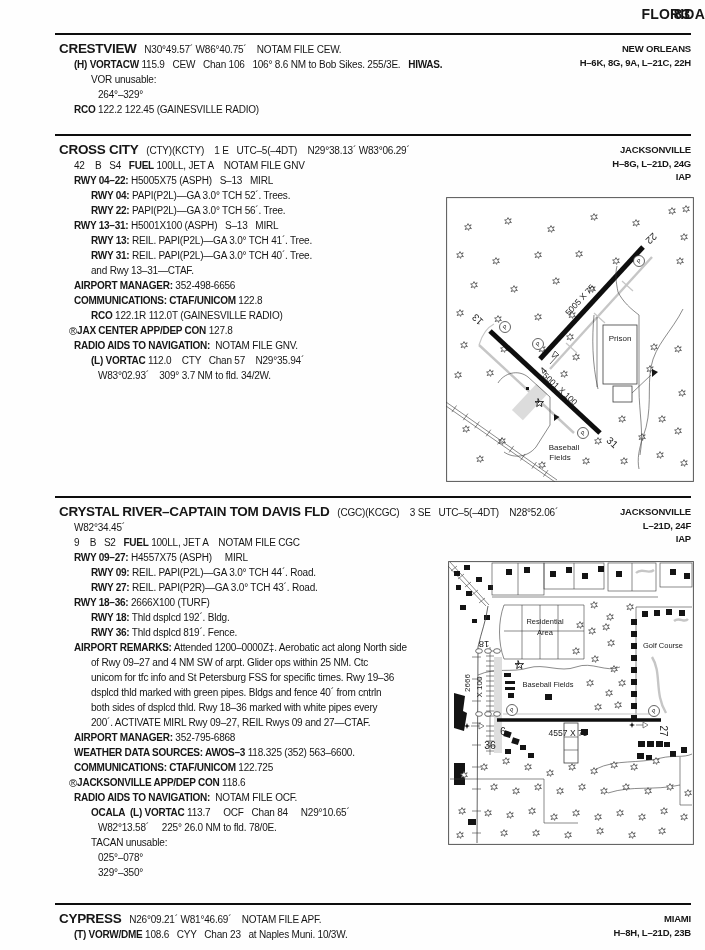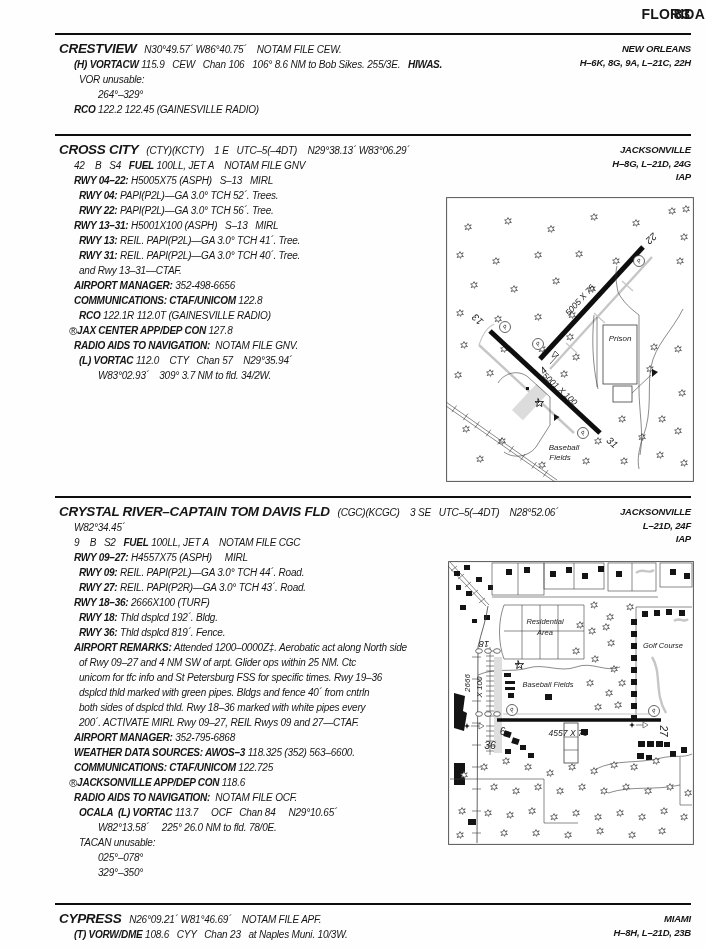--- a/index.html
+++ b/index.html
@@ -4,24 +4,24 @@
 <style>
   html,body{margin:0;padding:0;background:#e8e8e8;}
   .page{position:relative;width:705px;height:950px;background:#fefefe;color:#161616;
         font-family:"Liberation Sans","DejaVu Sans",sans-serif;font-size:10px;
         letter-spacing:-0.2px;overflow:hidden;margin:0 auto;}
   .hdr{position:relative;height:33px;}
   .hdr .title{position:absolute;left:0;right:0;top:6px;text-align:right;
         font-weight:700;font-size:14px;letter-spacing:0.2px;}
   .hdr .pageno{position:absolute;right:15px;top:5px;font-weight:700;font-size:15px;}
   .rule{border-top:2.6px solid #0d0d0d;margin-left:55px;margin-right:14px;height:0;}
-  .entry{position:relative;padding:6px 14px 4px 59px;box-sizing:border-box;font-style:italic;}
+  .entry{position:relative;padding:6px 14px 4px 59px;box-sizing:border-box;}
   .e0{height:99px;} .e1{height:360px;} .e2{height:405px;} .e3{height:52px;}
   .line{white-space:pre;line-height:15px;height:15px;}
-  .i1{margin-left:15px;} .i2{margin-left:20px;} .i3{margin-left:39px;} .ir{margin-left:10px;}
+  .i1{margin-left:15px;} .i2{margin-left:32px;} .i3{margin-left:39px;} .ir{margin-left:10px;}
   .bb{font-weight:700;letter-spacing:-0.25px;}
   .reg{font-size:11px;font-weight:400;vertical-align:-1px;letter-spacing:0;}
   .hl{white-space:pre;line-height:16px;height:16px;}
   .aname{font-weight:700;font-size:13.5px;letter-spacing:-0.3px;}
   .hrest{font-size:10px;}
   .rcol{position:absolute;right:14px;top:7px;text-align:right;font-weight:700;
         font-size:9.5px;line-height:13.5px;letter-spacing:-0.2px;}
   .dia{position:absolute;background:#fff;}
   .dia svg{display:block;}
   .dia text{font-family:"Liberation Sans","DejaVu Sans",sans-serif;fill:#222;letter-spacing:0;}

